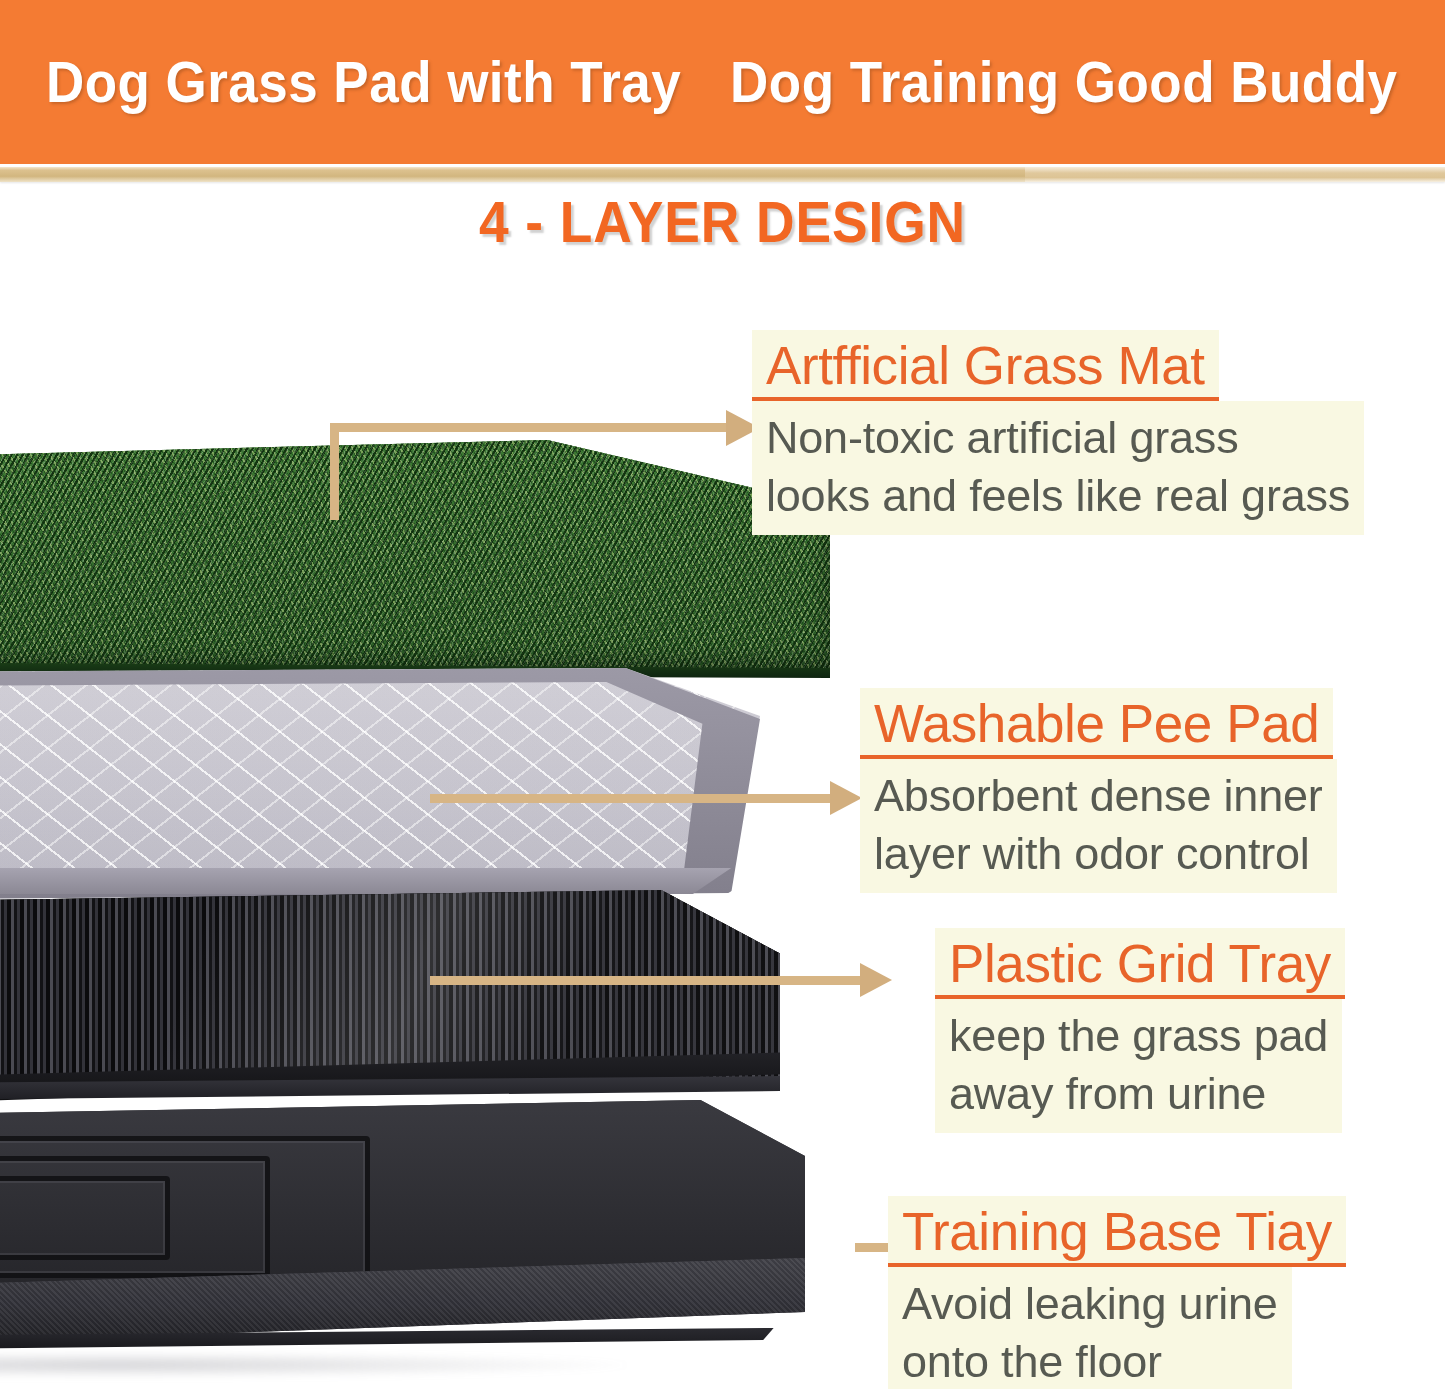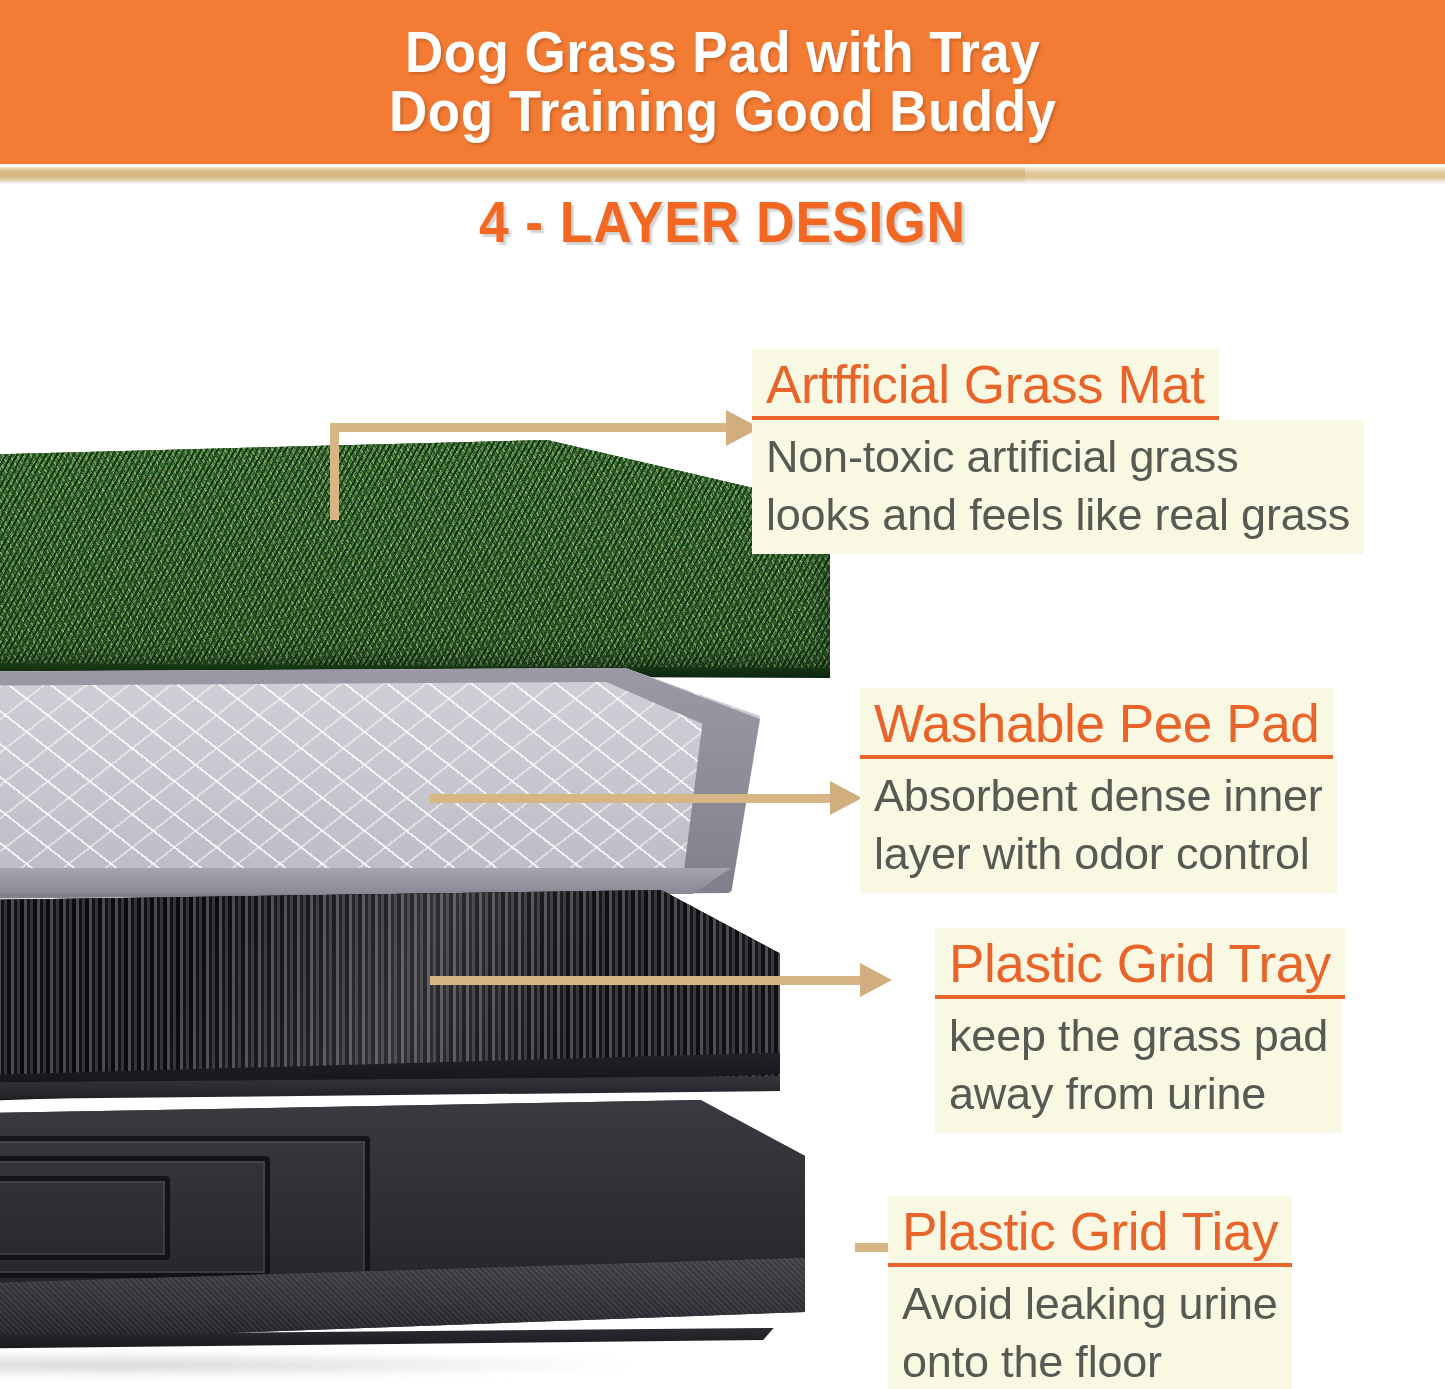--- a/index.html
+++ b/index.html
@@ -22,21 +22,20 @@
   }
 
   
   .header-band {
     position: absolute;
     left: 0; top: 0;
     width: 1445px;
     height: 164px;
     background: #F47B33;
     display: flex;
-    flex-direction: column;
     align-items: center;
     justify-content: center;
   }
   .header-line {
     color: #ffffff;
     font-family: "Liberation Sans", sans-serif;
     font-weight: bold;
     font-size: 57px;
     line-height: 1.03;
     letter-spacing: 0.5px;
@@ -289,21 +288,21 @@
     font-family: "Liberation Sans", sans-serif;
     font-weight: normal;
     font-size: 45px;
     line-height: 1.28;
     padding: 8px 14px 10px 14px;
     white-space: pre-line;
     letter-spacing: -0.2px;
   }
 
   
-  .c1 { left: 752px; top: 349px; border-radius: 7px; }
+  .c1 { left: 752px; top: 330px; border-radius: 7px; }
   .c2 { left: 860px; top: 688px; }
   .c3 { left: 888px; top: 928px; padding-left: 47px; }
   .c4 { left: 888px; top: 1196px; }
 
   
   .arrow-elbow {
     position: absolute;
     left: 330px; top: 415px;
     width: 430px; height: 105px;
   }
@@ -438,18 +437,18 @@
 layer with odor control</div>
   </div>
 
   <div class="callout c3">
     <div class="callout-title">Plastic Grid Tray</div>
     <div class="callout-desc">keep the grass pad
 away from urine</div>
   </div>
 
   <div class="callout c4">
-    <div class="callout-title">Plastic Grid Tiay</div>
+    <div class="callout-title">Training Base Tiay</div>
     <div class="callout-desc">Avoid leaking urine
 onto the floor</div>
   </div>
 
 </div>
 
 </body></html>

